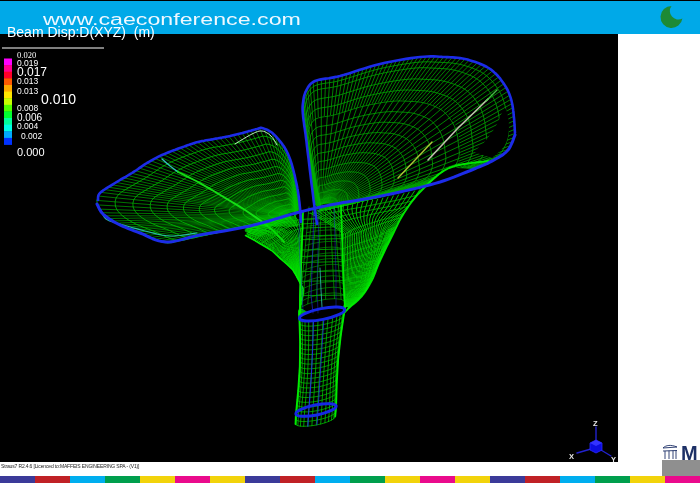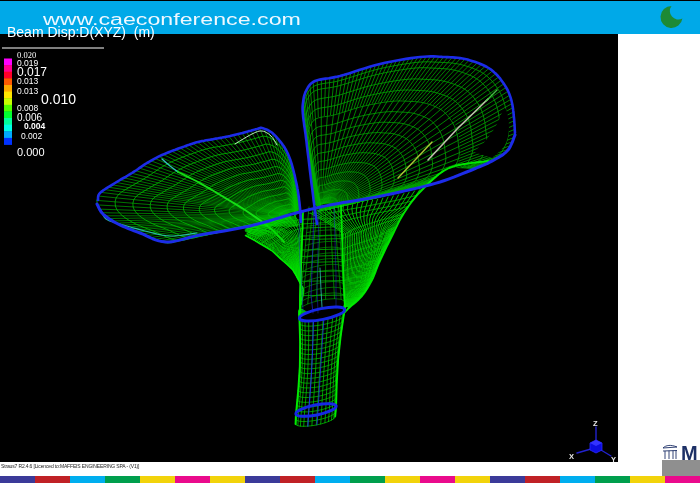--- a/index.html
+++ b/index.html
@@ -486,21 +486,21 @@
   </svg>
   <div style="position:absolute;left:7px;top:24px;color:#fff;font-size:14px;">Beam Disp:D(XYZ)&nbsp;&nbsp;(m)</div>
   <div style="position:absolute;left:17px;top:50.7px;color:#fff;font-size:8.5px;line-height:9px;font-family:Liberation Serif, serif;">0.020</div>
 <div style="position:absolute;left:17px;top:59.2px;color:#fff;font-size:8.5px;line-height:9px;">0.019</div>
 <div style="position:absolute;left:17px;top:68.3px;color:#fff;font-size:12px;line-height:9px;">0.017</div>
 <div style="position:absolute;left:17px;top:77.4px;color:#fff;font-size:8.5px;line-height:9px;">0.013</div>
 <div style="position:absolute;left:17px;top:86.5px;color:#fff;font-size:8.5px;line-height:9px;">0.013</div>
 <div style="position:absolute;left:17px;top:95.1px;color:#fff;font-size:14px;line-height:9px;padding-left:24px;">0.010</div>
 <div style="position:absolute;left:17px;top:104.2px;color:#fff;font-size:8.5px;line-height:9px;">0.008</div>
 <div style="position:absolute;left:17px;top:113.3px;color:#fff;font-size:10px;line-height:9px;">0.006</div>
-<div style="position:absolute;left:24px;top:122.4px;color:#fff;font-size:8.5px;line-height:9px;font-weight:bold;">0.004</div>
+<div style="position:absolute;left:17px;top:122.4px;color:#fff;font-size:8.5px;line-height:9px;">0.004</div>
 <div style="position:absolute;left:21px;top:131.5px;color:#fff;font-size:8.5px;line-height:9px;">0.002</div>
 <div style="position:absolute;left:17px;top:147.9px;color:#fff;font-size:11px;line-height:9px;">0.000</div>
 
   <div style="position:absolute;left:1px;top:463px;color:#222;font-size:5px;letter-spacing:-0.15px;">Straus7 R2.4.6 [Licenced to:MAFFEIS ENGINEERING SPA - (V1)]</div>
 
   <div style="position:absolute;left:662px;top:460px;width:38px;height:16px;background:#8f8f8f;"></div>
   <div style="position:absolute;left:681px;top:442px;color:#1d3066;font-size:20px;font-weight:bold;">M</div>
   <svg style="position:absolute;left:662px;top:443px;" width="18" height="18" viewBox="0 0 18 18">
     <path d="M1 5 L15 4 M1 8 L15 7.5 M3 8 L3 16 M7 7.8 L7 16 M11 7.6 L11 16 M14 7.5 L14 16 M1 5 C4 2 9 1.5 15 4" stroke="#1d3066" stroke-width="0.9" fill="none"></path>
   </svg>

